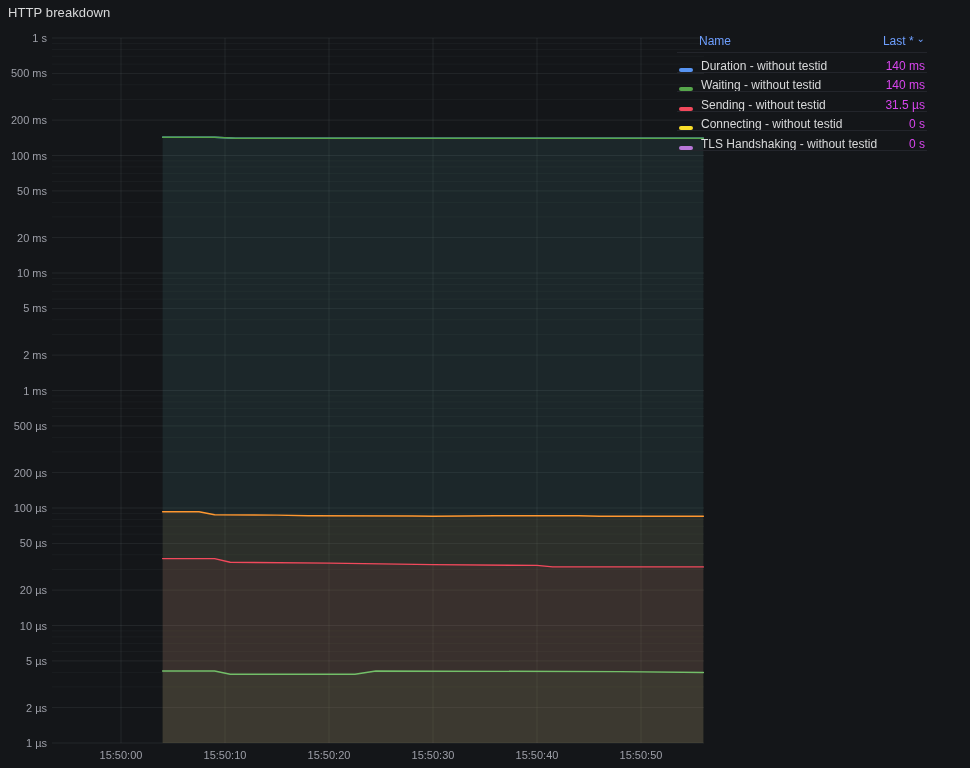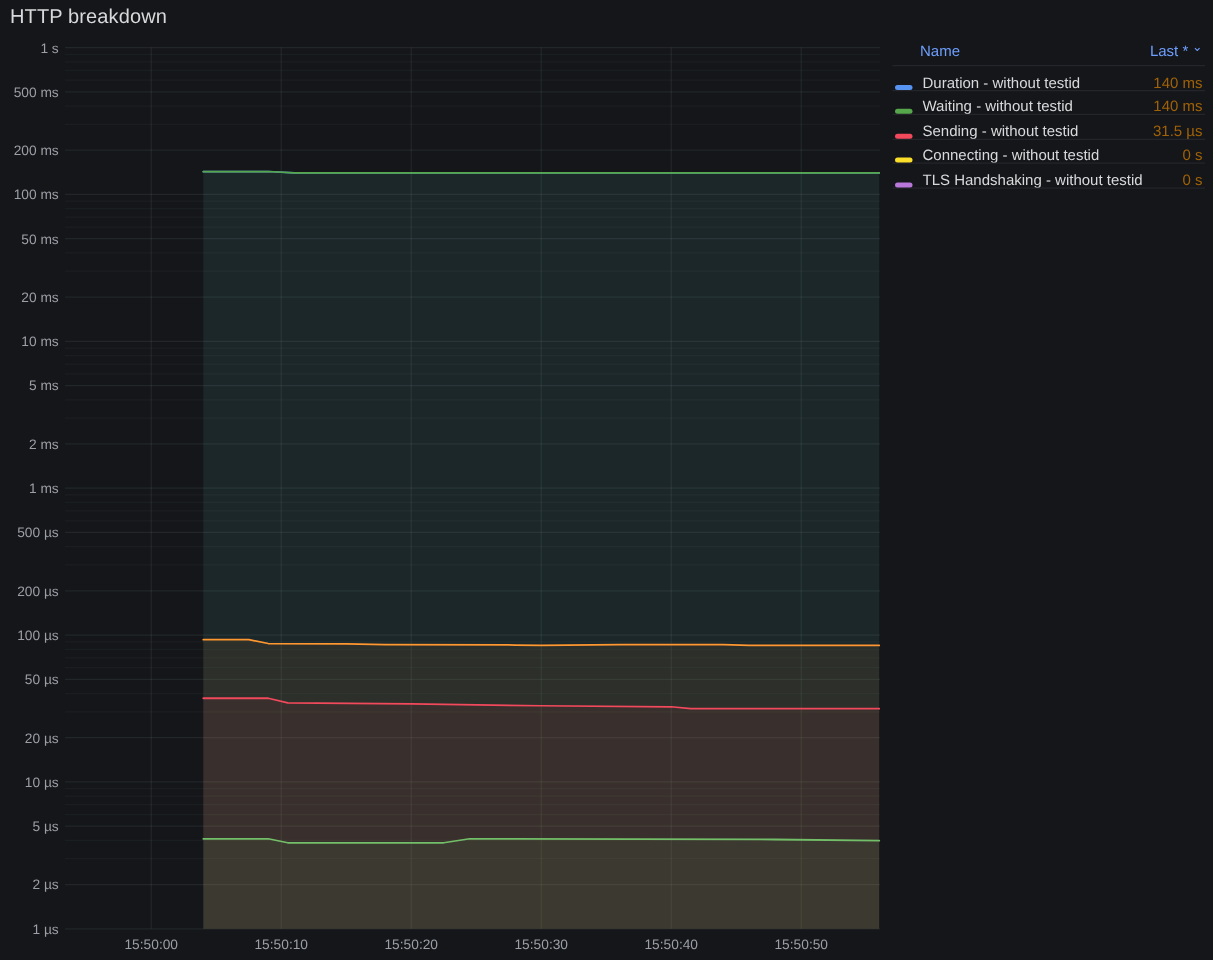--- a/index.html
+++ b/index.html
@@ -4,51 +4,51 @@
 <style>
   html,body{margin:0;padding:0}
   body{
     width:970px;height:768px;position:relative;overflow:hidden;
     background:#141619;
     font-family:"Liberation Sans",sans-serif;
     color:#d8d9da;
   }
   .panel-title{
     position:absolute;left:8px;top:5px;
-    font-size:16px;font-weight:500;letter-spacing:.1px;color:#d8d9da;
+    font-size:13px;font-weight:500;letter-spacing:.1px;color:#d8d9da;
     cursor:pointer;
   }
   #chart-svg{position:absolute;left:0;top:0}
   svg text{
     font-family:"Liberation Sans",sans-serif;
     font-size:11px;
   }
   .legend{
-    position:absolute;left:714px;top:32px;width:250px;
+    position:absolute;left:677px;top:32px;width:250px;
     font-size:12px;line-height:1;
   }
   .legend-header{
     display:flex;justify-content:space-between;align-items:center;
     padding:3px 2px 5px 22px;
     border-bottom:1px solid #23252b;
     font-weight:500;
   }
   .legend-header .lh-left{cursor:pointer}
   .legend-header .lh-right{cursor:pointer;display:flex;align-items:flex-start;gap:3px}
   .legend-header .caret{font-size:10px;transform:translateY(-1px)}
   .lrow{
     display:flex;align-items:flex-end;
     height:18.5px;
     padding:0 2px;
     border-bottom:1px solid #23252b;
     cursor:pointer;
   }
   .dash{width:14px;height:4px;border-radius:2px;margin-right:8px;flex:none}
   .llabel{white-space:nowrap;overflow:hidden;color:#d8d9da}
-  .lval{margin-left:auto;color:#a16207;white-space:nowrap}
+  .lval{margin-left:auto;color:#d946ef;white-space:nowrap}
 </style>
 </head>
 <body>
 
 <div>
   <div class="panel-title">HTTP breakdown</div>
 
   <svg id="chart-svg" width="970" height="768">
       <line x1="52" y1="743.0" x2="704" y2="743.0" stroke="rgba(240,250,255,0.07)" stroke-width="1"></line>
       <line x1="52" y1="707.6" x2="704" y2="707.6" stroke="rgba(240,250,255,0.07)" stroke-width="1"></line>

